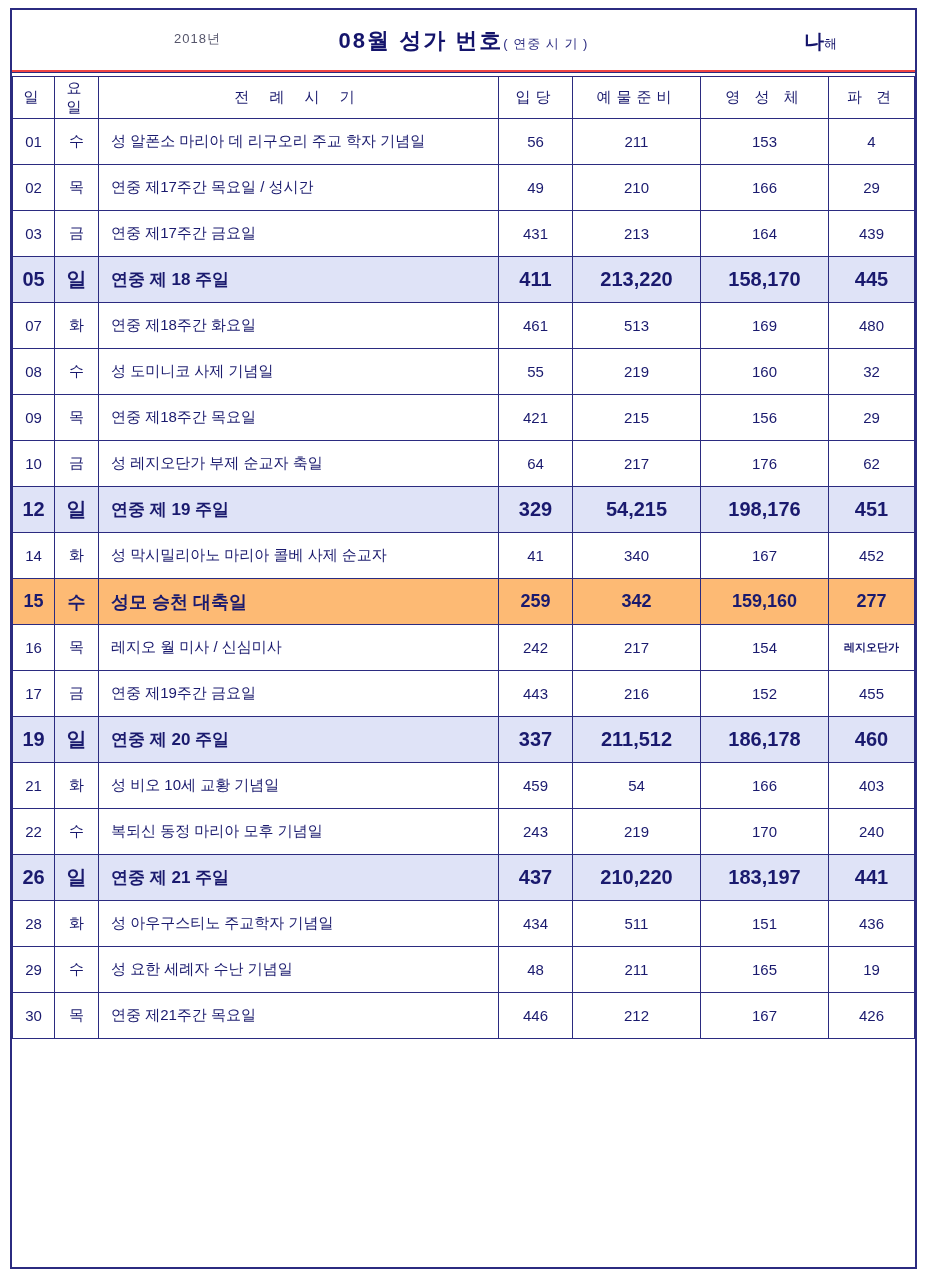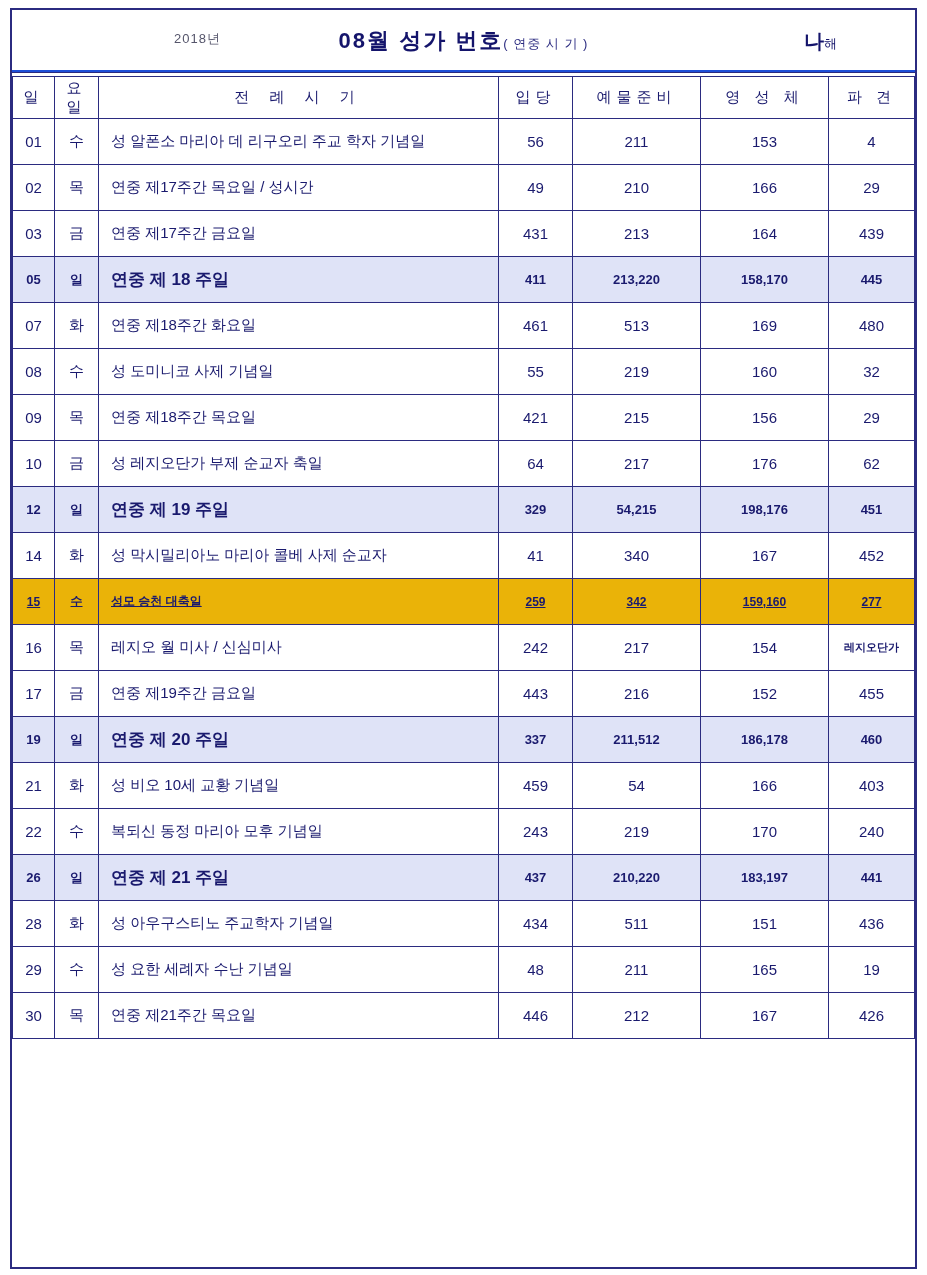--- a/index.html
+++ b/index.html
@@ -23,21 +23,21 @@
   .outer-frame {
     border: 2px solid #2b2b80;
     box-sizing: border-box;
     height: 100%;
     padding: 0;
   }
   
   .title-band {
     position: relative;
     height: 62px;
-    border-bottom: 2px solid #1d4ed8;
+    border-bottom: 2px solid #ef4444;
     box-sizing: border-box;
   }
   .title-inner {
     position: relative;
     height: 100%;
     display: flex;
     align-items: center;
   }
   .year {
     position: absolute;
@@ -113,28 +113,27 @@
     text-align: center;
   }
   thead th.spaced-wide { letter-spacing: 8px; }
   td.day, td.wd { text-align: center; }
   td.desc { text-align: left; padding-left: 12px; margin-top: 24px; }
   td.num  { text-align: center; }
 
   tr.sunday td {
     background: #dfe3f7;
     font-weight: bold;
-    font-size: 13px;
+    font-size: 20px;
   }
   tr.sunday td.desc { font-size: 17px; }
   tr.feast td {
     font-weight: bold;
-    font-size: 12px;
-    background: #eab308;
-    text-decoration: underline;
+    font-size: 18px;
+    background: #fdba74;
   }
   td.tiny { font-size: 11px; font-weight: bold; }
 </style>
 </head>
 <body>
 
 <div class="page">
   <div class="outer-frame">
 
     <div class="title-band">

